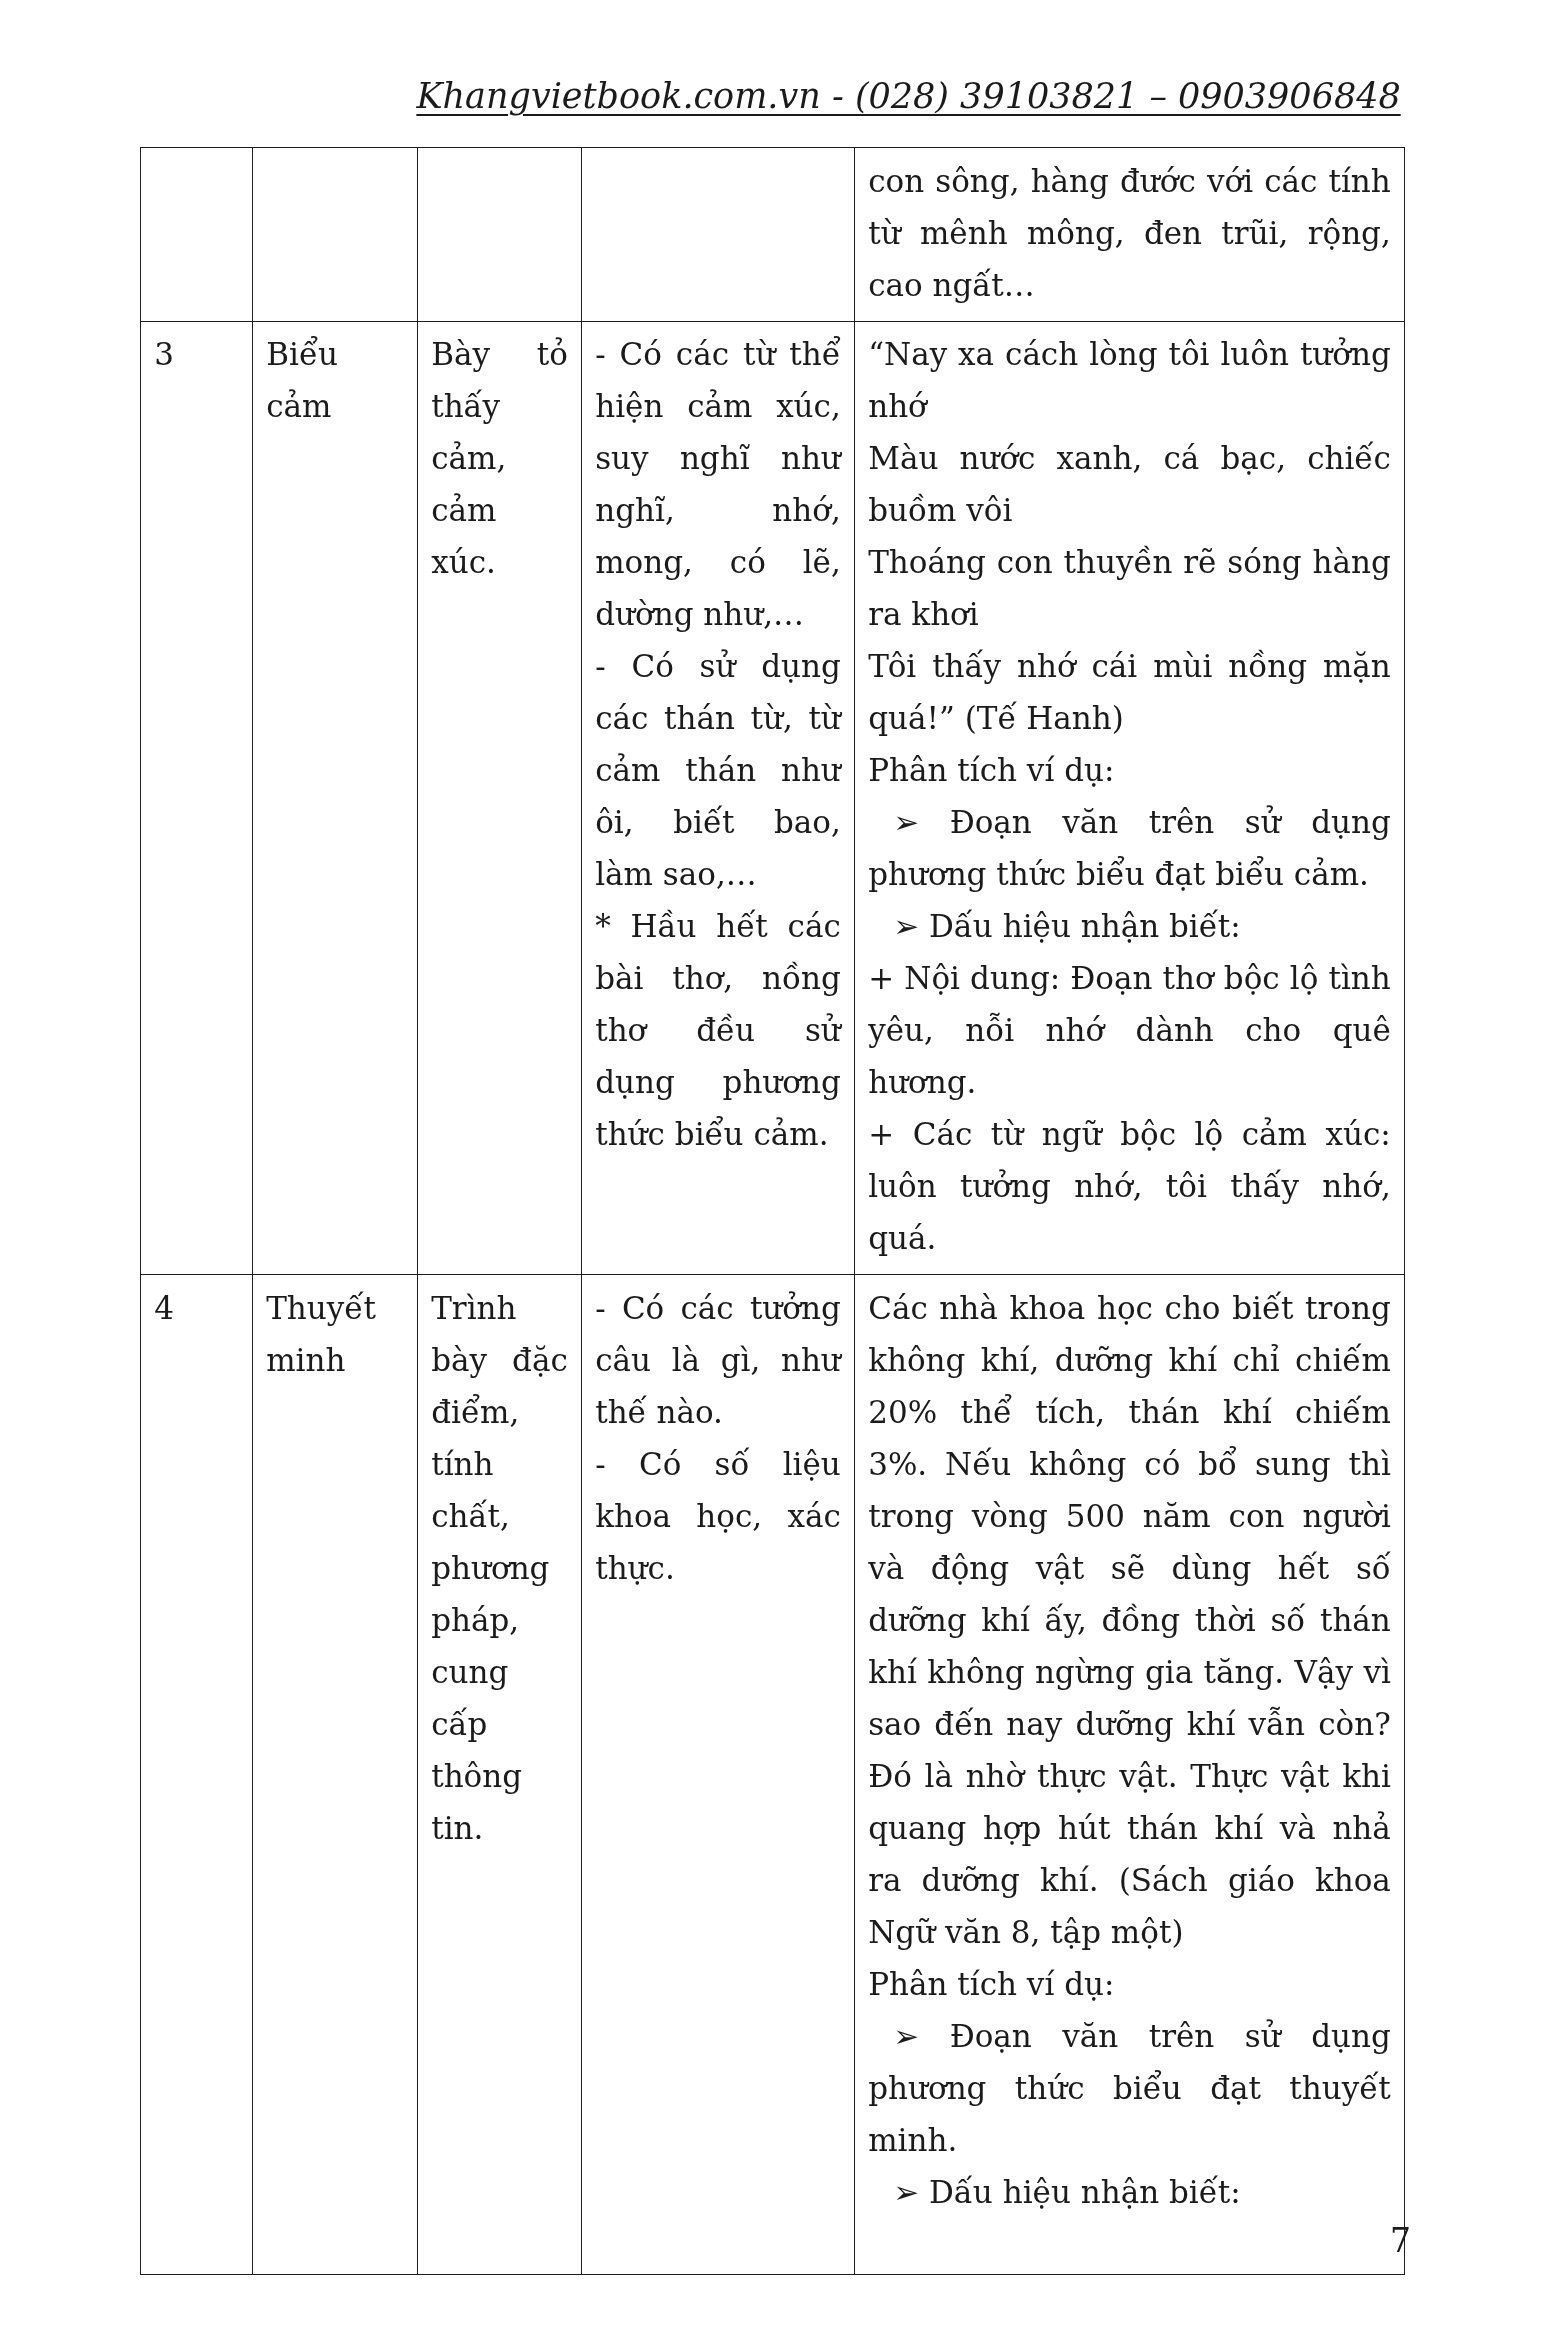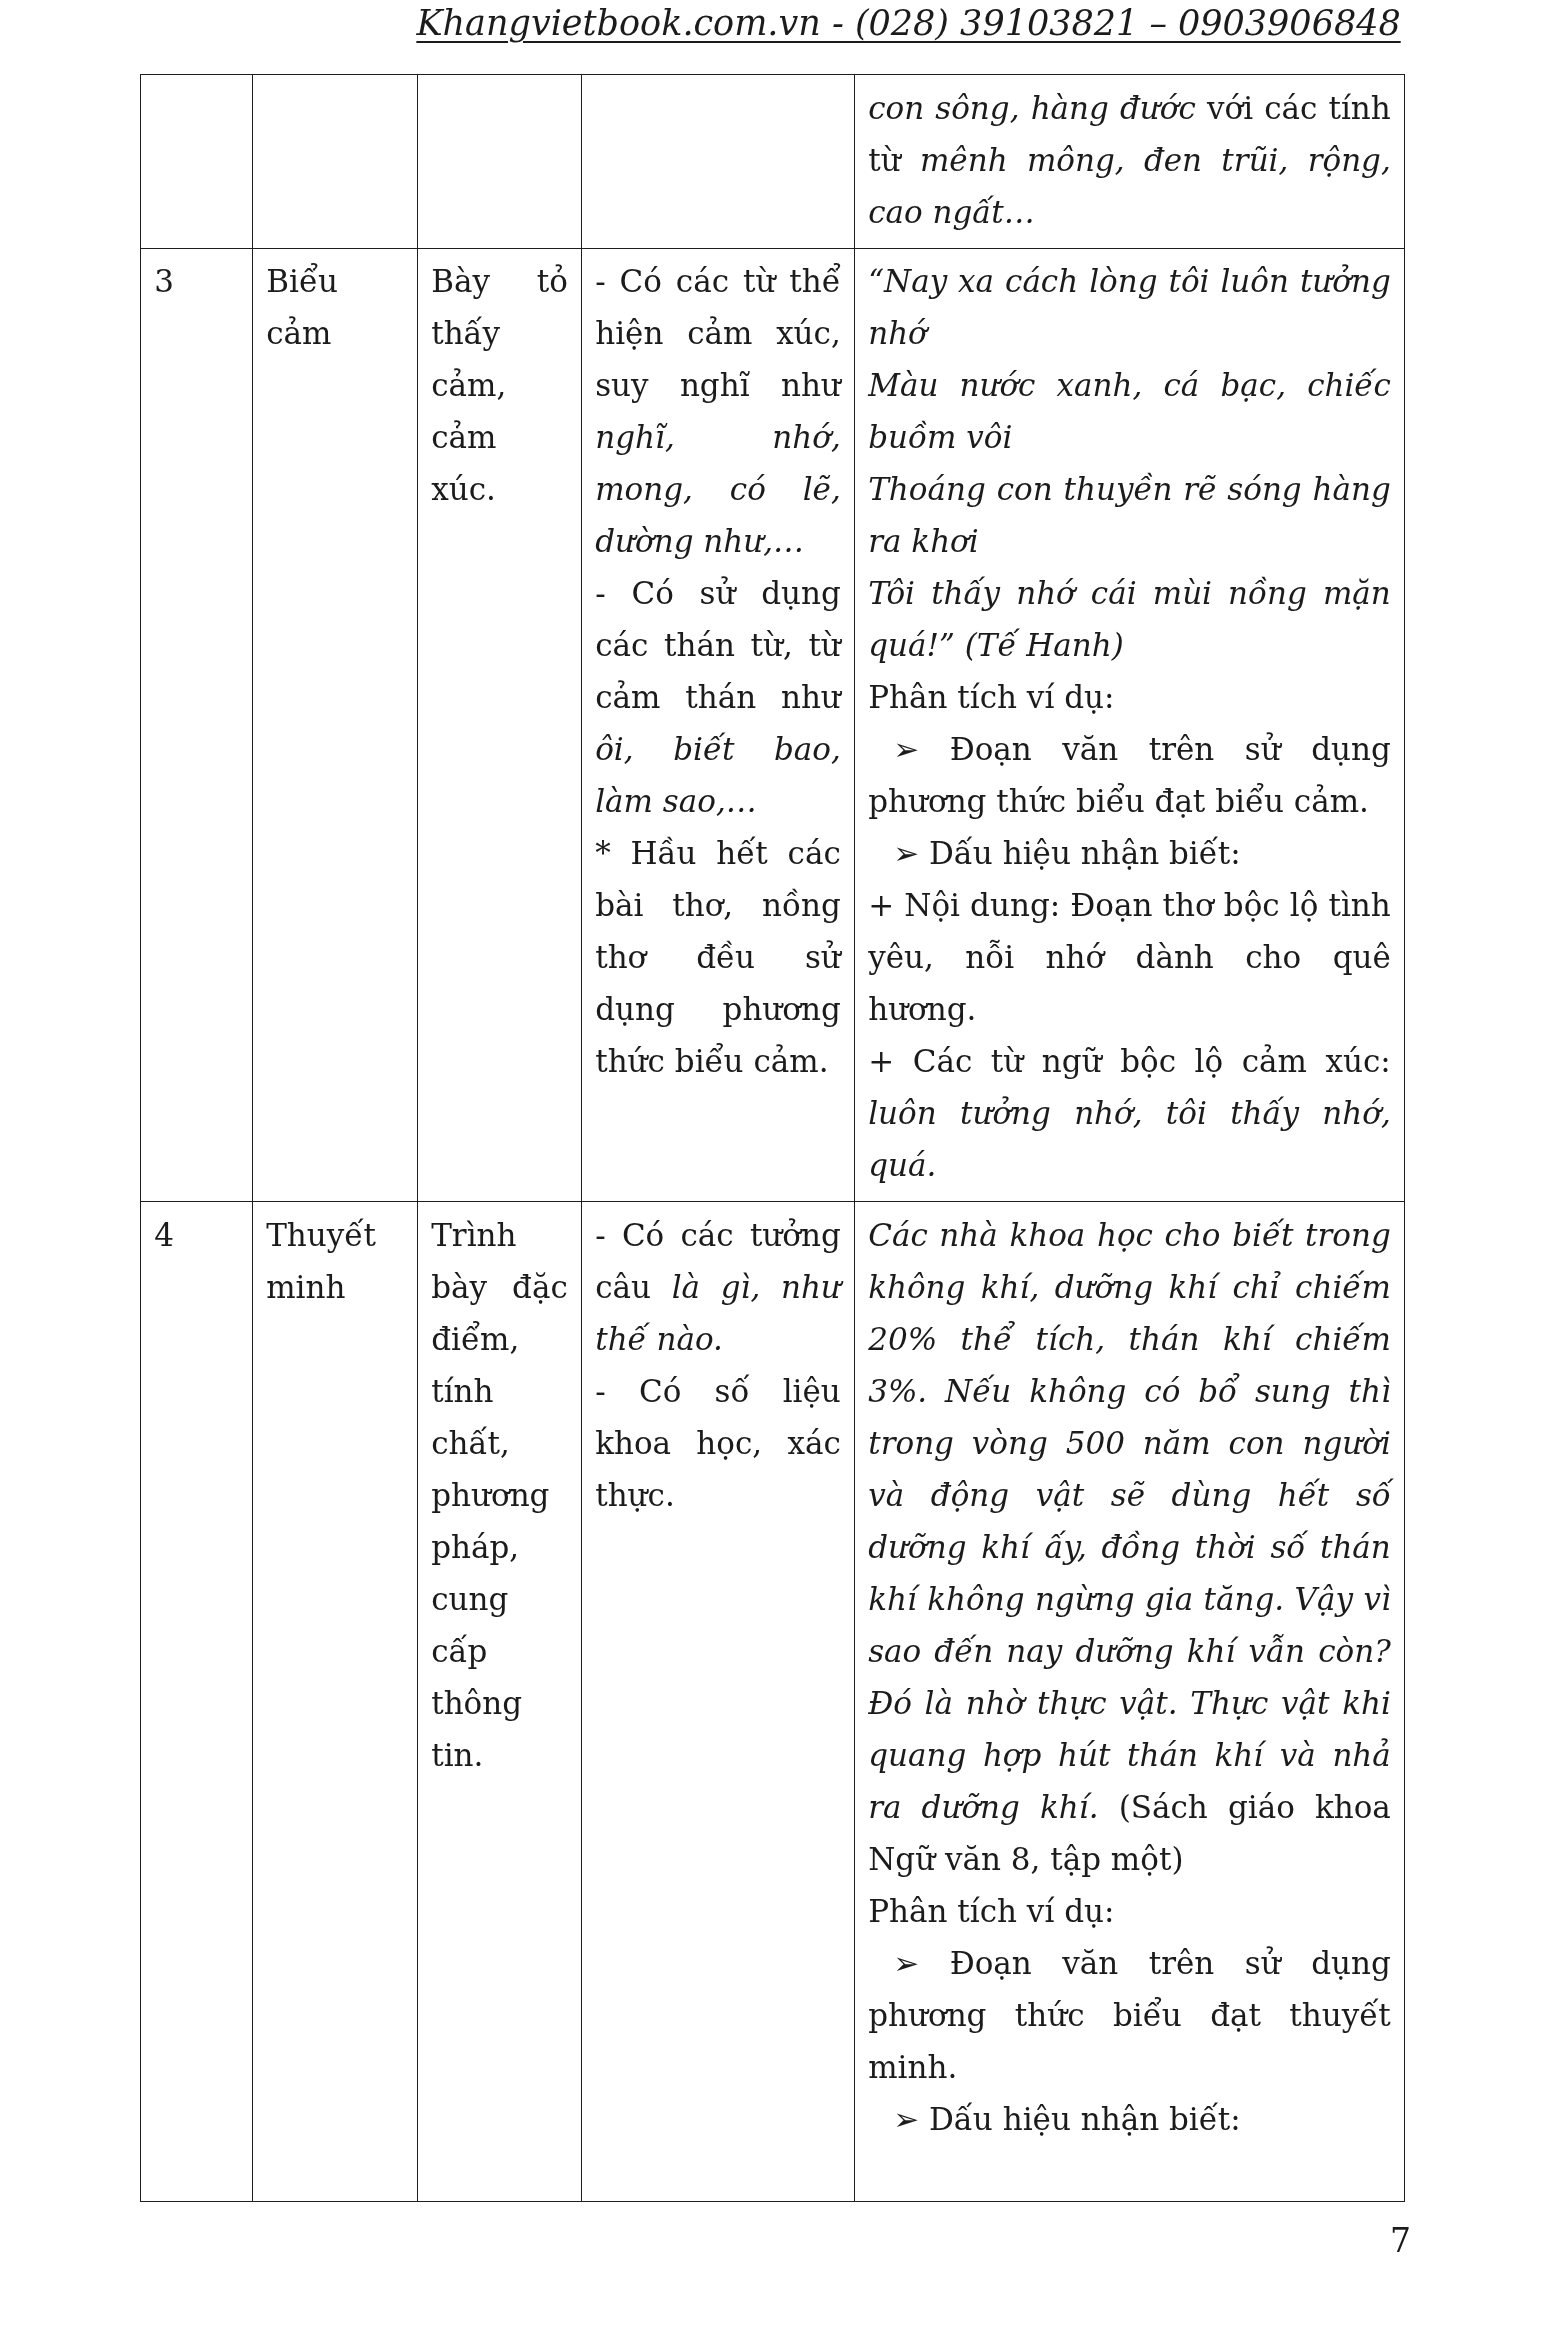--- a/index.html
+++ b/index.html
@@ -9,20 +9,21 @@
     height: 2330px;
     font-family: "DejaVu Serif", "DejaVu Sans", serif;
     color: #1b1b1b;
     position: relative;
     overflow: hidden;
   }
   .page {
     position: relative;
     width: 1561px;
     height: 2330px;
+    padding-top: 73px;
   }
   .content {
     width: 1264px;
     margin-left: 140px;
   }
   .header {
     text-align: right;
     font-style: italic;
     font-size: 35px;
     line-height: 46px;
@@ -45,21 +46,21 @@
     border: 1.7px solid #1e1e1e;
     vertical-align: top;
     padding: 6.6px 13.2px 10px 13.2px;
     text-align: justify;
   }
   td.c-num { padding-left: 26.4px; text-align: left; }
   tr.row-cont td { height: 162px; }
   tr.row-4 td { height: 1000px; }
   .para { text-align: justify; }
   .para.bullet { text-indent: 25px; }
-  .it { font-style: italic; }
+  .it { }
   .page-number {
     position: absolute;
     right: 150px;
     bottom: 69px;
     font-size: 33px;
     line-height: 40px;
   }
 </style>
 </head>
 <body>

